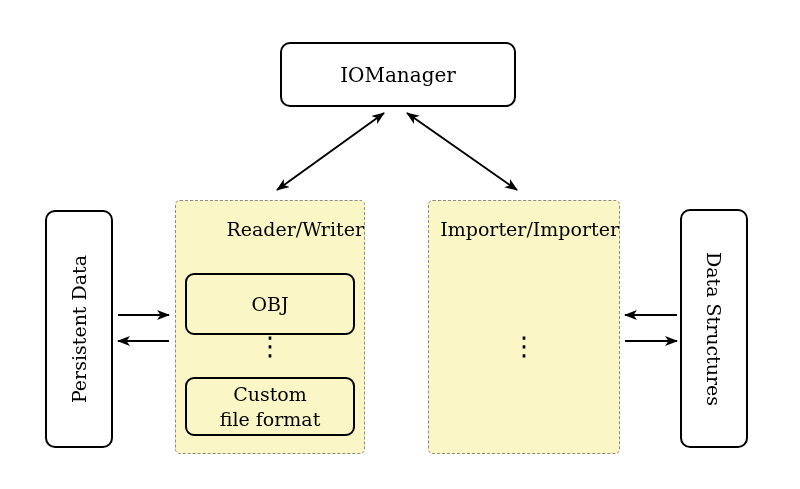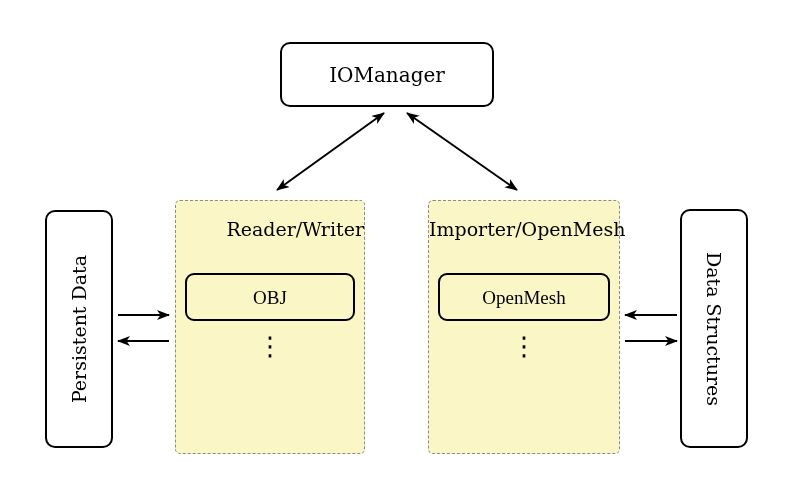--- a/index.html
+++ b/index.html
@@ -18,21 +18,21 @@
   .node {
     position: absolute;
     border: 2.5px solid var(--line, #000);
     border-radius: 10px;
     background: var(--box-fill, #fff);
     display: flex;
     align-items: center;
     justify-content: center;
     box-sizing: border-box;
   }
-  .io-box { left: 280px; top: 42px; width: 214px; height: 65px; font-size: 20px; }
+  .io-box { left: 280px; top: 42px; width: 236px; height: 65px; font-size: 20px; }
 
   .group {
     position: absolute;
     top: 200px;
     height: 254px;
     background: var(--group-fill, #FBF6C5);
     border: 1.5px dashed var(--group-border, #8A8A8A);
     border-radius: 5px;
     box-sizing: border-box;
   }
@@ -48,21 +48,21 @@
     border: 2.5px solid var(--line, #000);
     border-radius: 9px;
     background: var(--group-fill, #FBF6C5);
     display: flex; align-items: center; justify-content: center;
     text-align: center;
     font-size: 19px;
     line-height: 25px;
     box-sizing: border-box;
     white-space: pre-line;
   }
-  .item-top    { top: 72px;  height: 48px; font-family: Liberation Serif, serif; }
+  .item-top    { top: 72px;  height: 62px; }
   .item-bottom { top: 176px; height: 59px; }
   .dots {
     position: absolute; top: 128px; left: 0; width: 100%;
     text-align: center; font-size: 26px; line-height: 34px;
   }
 
   .side-box { border-radius: 10px; }
   .side-left  { left: 45px;  top: 210px; width: 68px; height: 238px; }
   .side-right { left: 680px; top: 209px; width: 68px; height: 239px; }
   .vtext {
@@ -94,27 +94,28 @@
   <div class="node io-box">
     <span>IOManager</span>
   </div>
 
   <div class="group group-left">
     <div class="group-title">Reader/Writer</div>
     <div class="inner-box item-top">
       <span>OBJ</span>
     </div>
     <div class="dots">⋮</div>
+    <div class="inner-box item-bottom">
+      <span>Custom
+file format</span>
+    </div>
   </div>
 
   <div class="group group-right">
-    <div class="group-title">Importer/OpenMesh</div>
-    <div class="inner-box item-top">
-      <span>OpenMesh</span>
-    </div>
+    <div class="group-title">Importer/Importer</div>
     <div class="dots">⋮</div>
   </div>
 
   <div class="node side-box side-left">
     <span class="vtext up">Persistent Data</span>
   </div>
 
   <div class="node side-box side-right">
     <span class="vtext down">Data Structures</span>
   </div>

